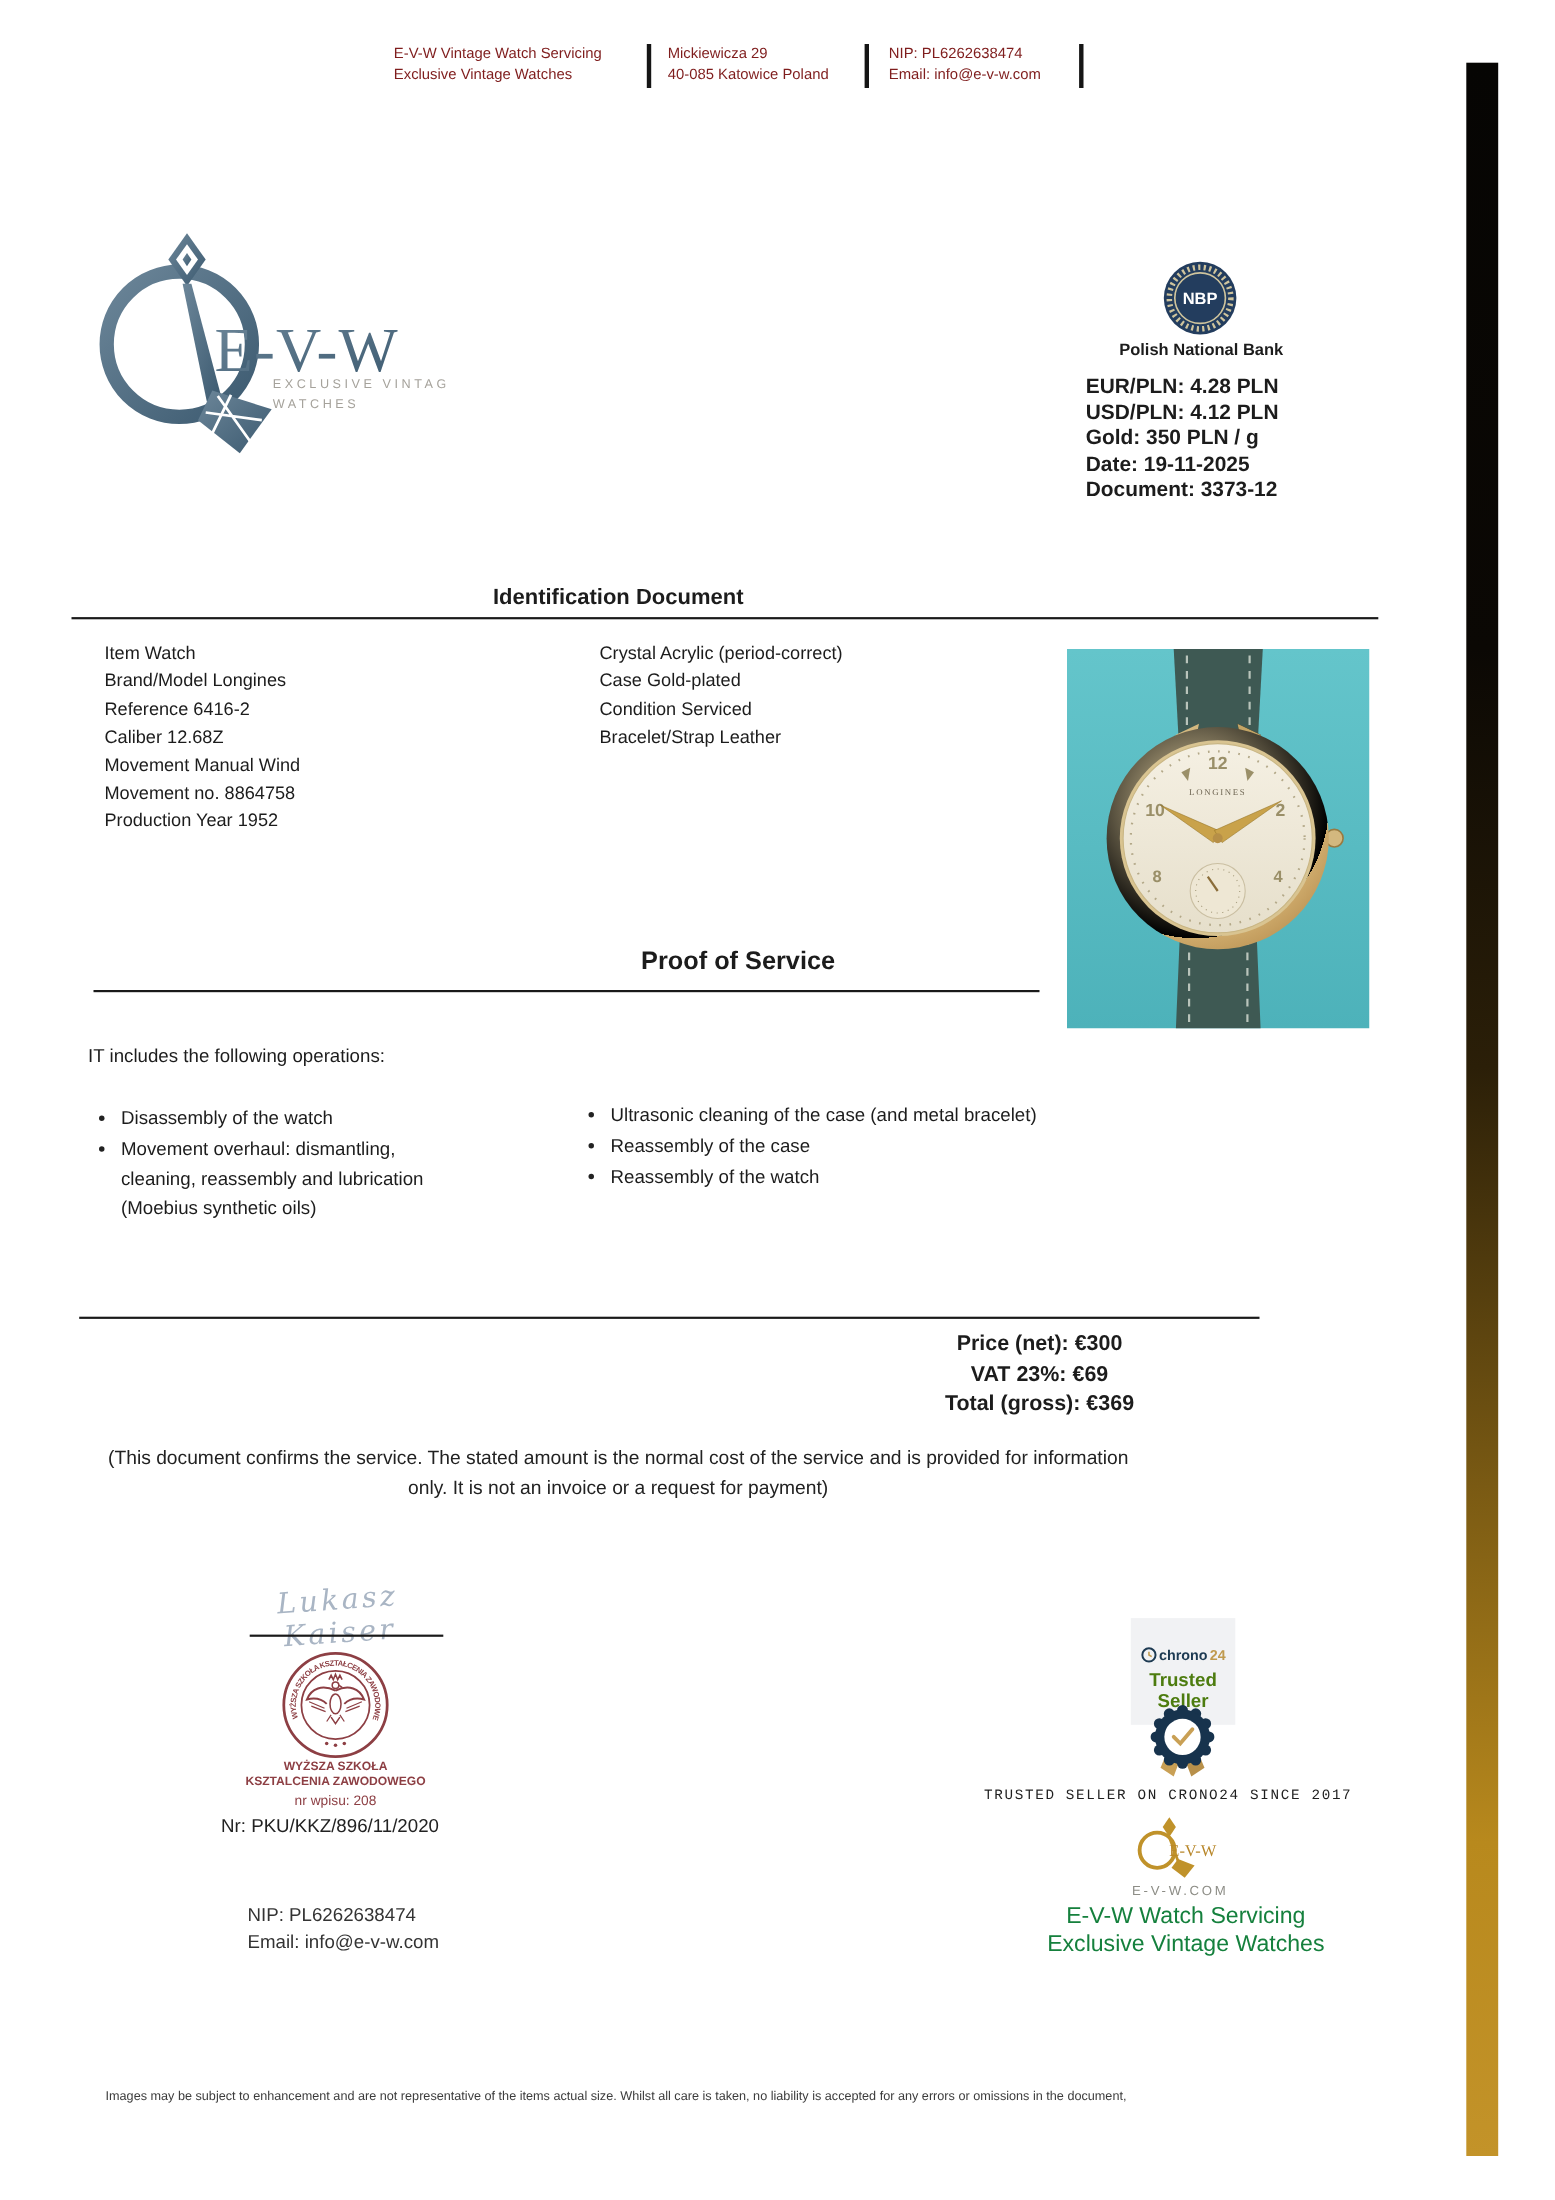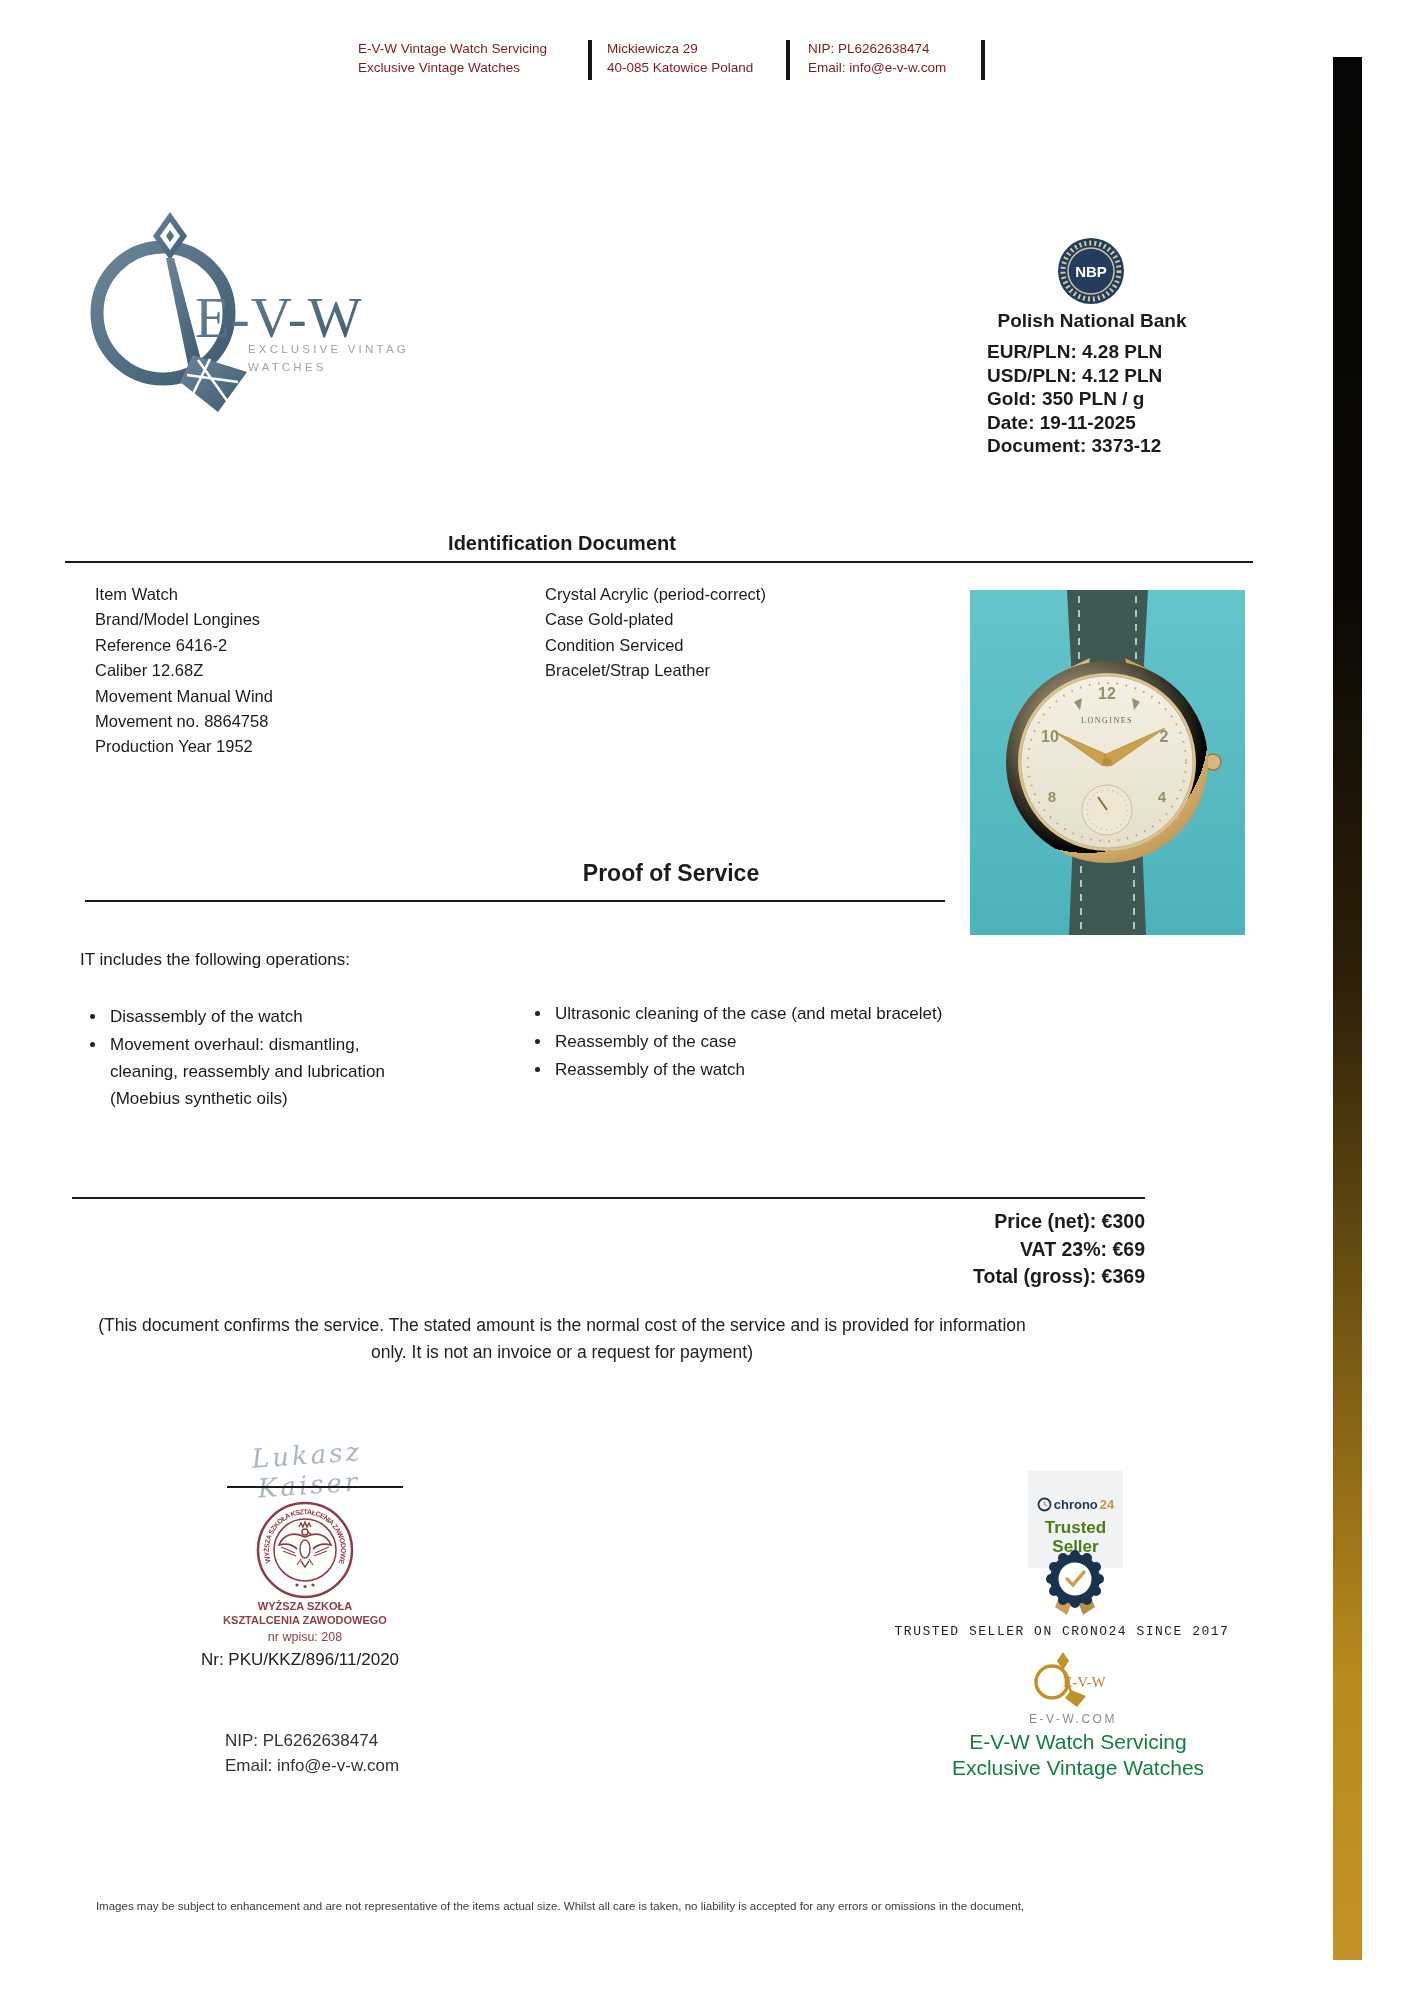--- a/index.html
+++ b/index.html
@@ -3,35 +3,35 @@
 <meta charset="utf-8">
 <style>
   html,body{margin:0;padding:0;background:#9a9a9a;}
   .page{position:relative;width:1414px;height:2000px;margin:0 auto;background:#ffffff;
         font-family:"Liberation Sans",sans-serif;color:#1c1c1c;overflow:hidden;}
   .abs{position:absolute;}
   
   .hdr-col{font-size:13.5px;line-height:19px;color:#7f1d1d;white-space:nowrap;}
   .vbar{width:4px;height:40px;background:#151515;}
   
-  .bank-name{font-weight:bold;font-size:19px;text-align:center;white-space:nowrap;}
+  .bank-name{font-weight:bold;font-size:15px;text-align:center;white-space:nowrap;}
   .rates div{font-weight:bold;font-size:19px;line-height:23.5px;white-space:nowrap;}
   
   .hline{background:#1a1a1a;height:2px;}
   
   .doc-title{font-weight:bold;font-size:20px;text-align:center;}
   .proof-title{font-weight:bold;font-size:23px;text-align:center;}
   
   .fields div{font-size:16.5px;line-height:25.4px;white-space:nowrap;}
   .intro{font-size:17px;}
   ul.ops{list-style:none;margin:0;padding:0;font-size:17px;}
   ul.ops li{position:relative;padding-left:22px;line-height:27px;margin-bottom:1px;}
   .dot{position:absolute;left:2px;top:11px;width:5px;height:5px;border-radius:50%;background:#222;}
   
-  .price div{font-weight:bold;font-size:19.5px;line-height:27.5px;text-align:right;}
+  .price div{font-weight:bold;font-size:19.5px;line-height:27.5px;text-align:center;}
   .disc{font-size:17.5px;line-height:27px;text-align:center;color:#222;}
   
   .sig{font-family:"DejaVu Serif",serif;font-style:italic;font-size:26px;letter-spacing:3px;
        color:#a9b5c4;text-align:center;transform:rotate(-4deg);}
   .seal-line{color:#8d3f44;font-weight:bold;text-align:center;white-space:nowrap;}
   .reg-num{font-size:17px;text-align:center;color:#222;white-space:nowrap;}
   .contact div{font-size:17px;line-height:25px;color:#333;}
   
   .ts-card{background:#f1f2f4;}
   .ts-logo-row{display:flex;align-items:center;justify-content:center;gap:2px;padding-top:26px;}

